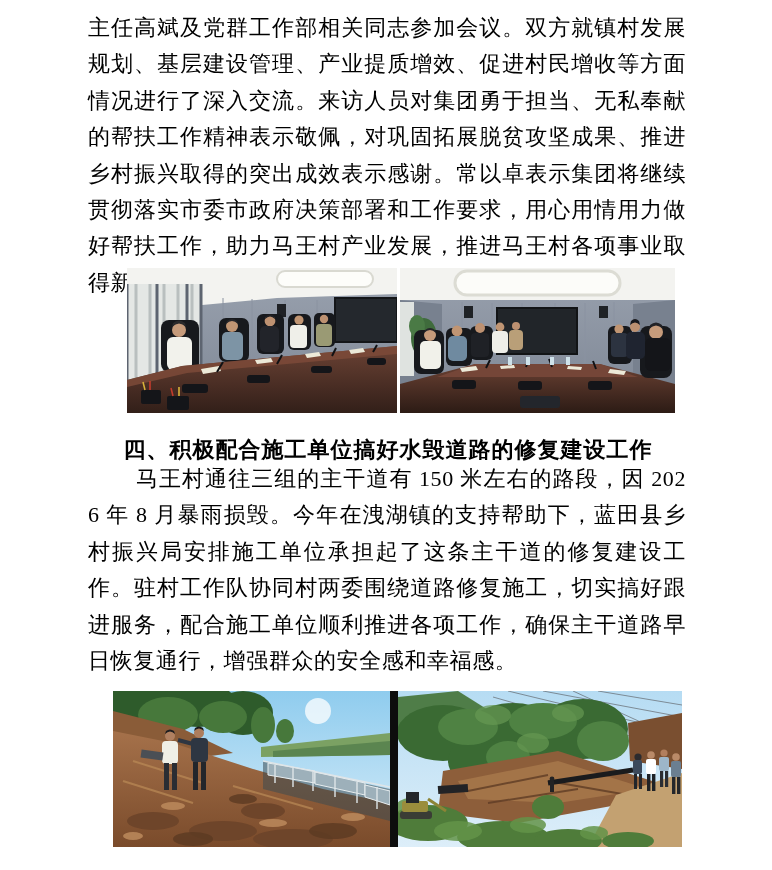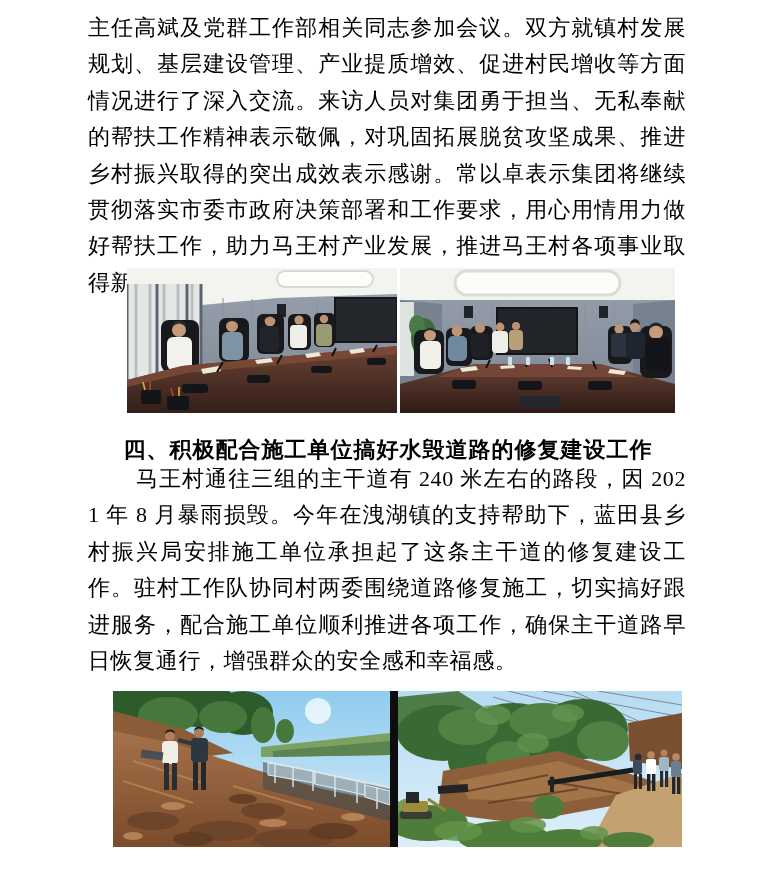--- a/index.html
+++ b/index.html
@@ -200,21 +200,21 @@
         <rect x="52" y="112" width="24" height="9" rx="3"></rect>
         <rect x="118" y="113" width="24" height="9" rx="3"></rect>
         <rect x="188" y="113" width="24" height="9" rx="3"></rect>
         <rect x="120" y="128" width="40" height="12" rx="3" fill="#23262c"></rect>
       </g>
     </svg>
   </div>
 
   <h2 class="sec-heading">四、积极配合施工单位搞好水毁道路的修复建设工作</h2>
 
-  <p class="body-par par2">马王村通往三组的主干道有 240 米左右的路段，因 2021 年 8 月暴雨损毁。今年在洩湖镇的支持帮助下，蓝田县乡村振兴局安排施工单位承担起了这条主干道的修复建设工作。驻村工作队协同村两委围绕道路修复施工，切实搞好跟进服务，配合施工单位顺利推进各项工作，确保主干道路早日恢复通行，增强群众的安全感和幸福感。</p>
+  <p class="body-par par2">马王村通往三组的主干道有 150 米左右的路段，因 2026 年 8 月暴雨损毁。今年在洩湖镇的支持帮助下，蓝田县乡村振兴局安排施工单位承担起了这条主干道的修复建设工作。驻村工作队协同村两委围绕道路修复施工，切实搞好跟进服务，配合施工单位顺利推进各项工作，确保主干道路早日恢复通行，增强群众的安全感和幸福感。</p>
 
   <div class="photo-row row2">
     <svg class="photo" width="277" height="156" viewBox="0 0 277 156">
       <defs>
         <linearGradient id="rlSky" x1="0" y1="0" x2="0" y2="1">
           <stop offset="0" stop-color="#8fccee"></stop>
             <stop offset="1" stop-color="#d8edf9"></stop>
         </linearGradient>
         <linearGradient id="rlDirt" x1="0" y1="0" x2="0" y2="1">
           <stop offset="0" stop-color="#a5714a"></stop>

